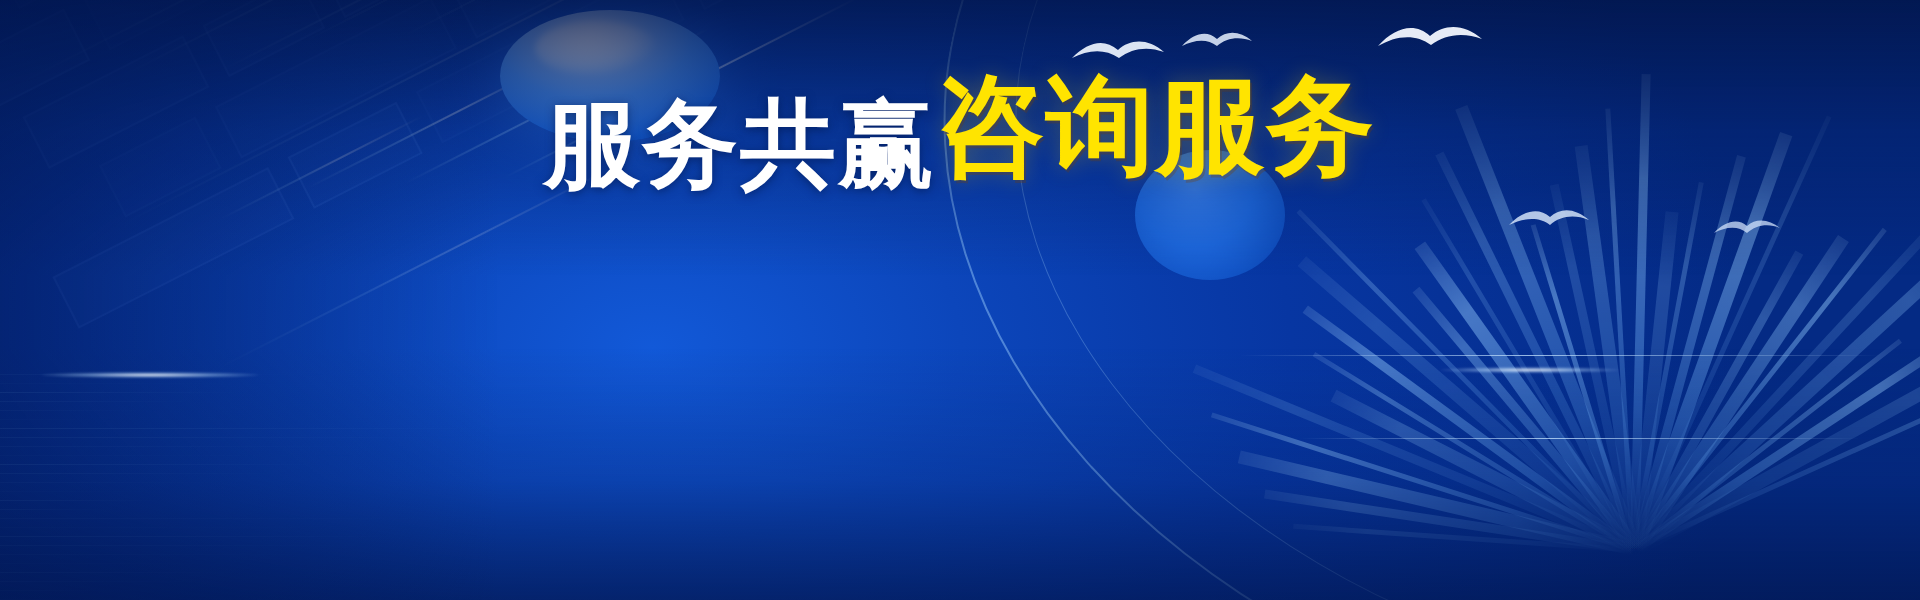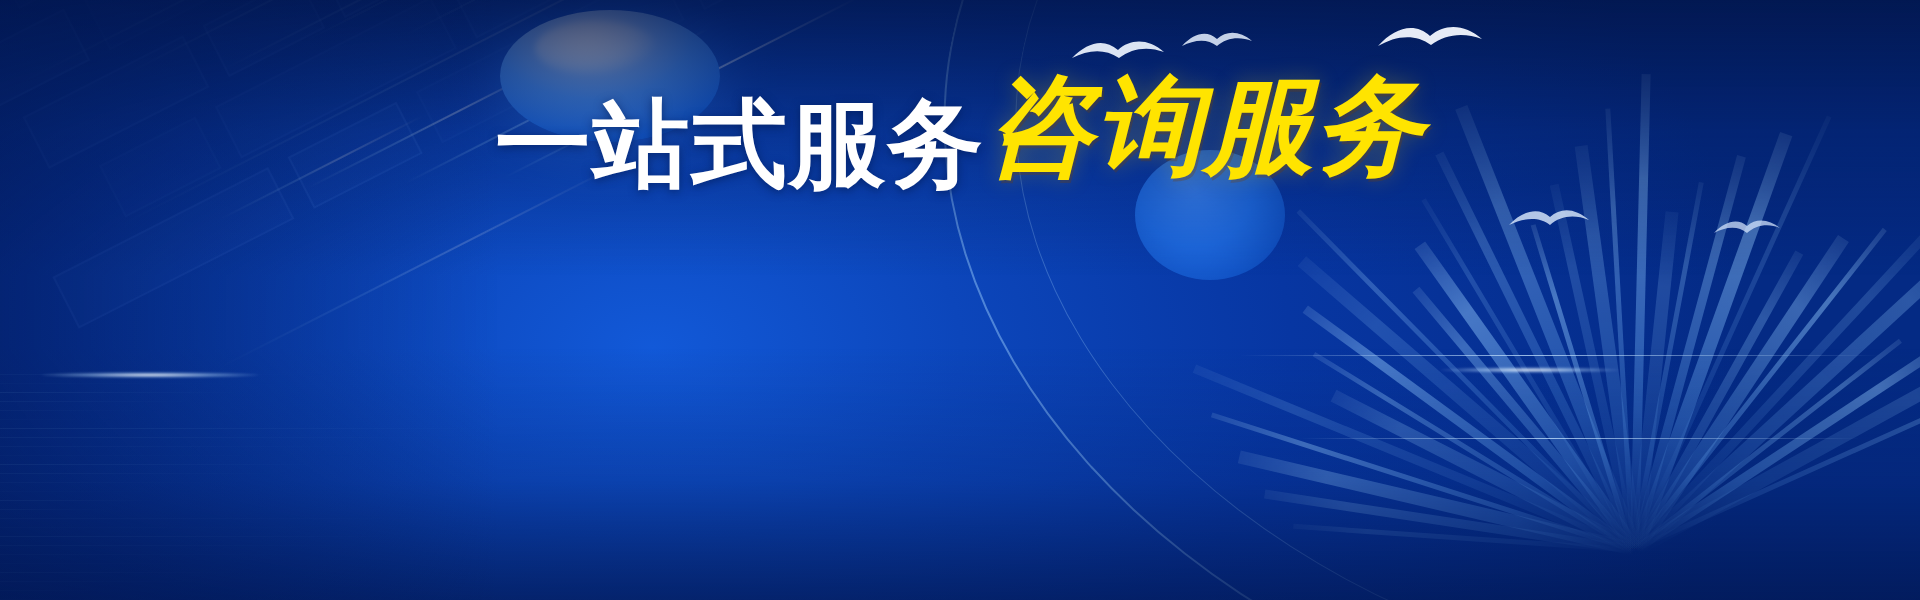--- a/index.html
+++ b/index.html
@@ -167,21 +167,20 @@
     color: #ffffff;
     text-shadow: 0 2px 10px rgba(0,20,70,0.55);
   }
   .headline .yellow {
     color: #ffe400;
     font-size: 108px;
     text-shadow: 2px 3px 0 rgba(120,60,0,0.28), 0 0 22px rgba(255,210,0,0.25);
     margin-left: 0;
     position: relative;
     top: -14px;
-    font-style: italic;
   }
 
   .subtitle {
     position: absolute;
     left: 0; right: 0;
     top: 322px;
     text-align: center;
     color: #ffe400;
     font-weight: bold;
     font-size: 44px;
@@ -339,17 +338,17 @@
       <path d="M2 20 C 16 5, 32 2, 43 12 C 54 2, 68 3, 82 15 C 67 9, 53 11, 43 20 C 32 11, 16 13, 2 20 Z" fill="#dfeeff" opacity="0.80"></path>
     </svg>
   </div>
   <div class="bird" style="left:1712px; top:216px;">
     <svg width="70" height="26" viewBox="0 0 70 26">
       <path d="M2 17 C 13 5, 26 2, 35 10 C 44 2, 57 3, 68 12 C 56 7, 44 9, 35 17 C 26 9, 13 11, 2 17 Z" fill="#d8e9ff" opacity="0.72"></path>
     </svg>
   </div>
 
   <div class="headline">
-    <span class="white">一站式服务</span><span class="yellow">咨询服务</span>
+    <span class="white">服务共赢</span><span class="yellow">咨询服务</span>
   </div>
 
 
 </div>
 
 </body></html>

